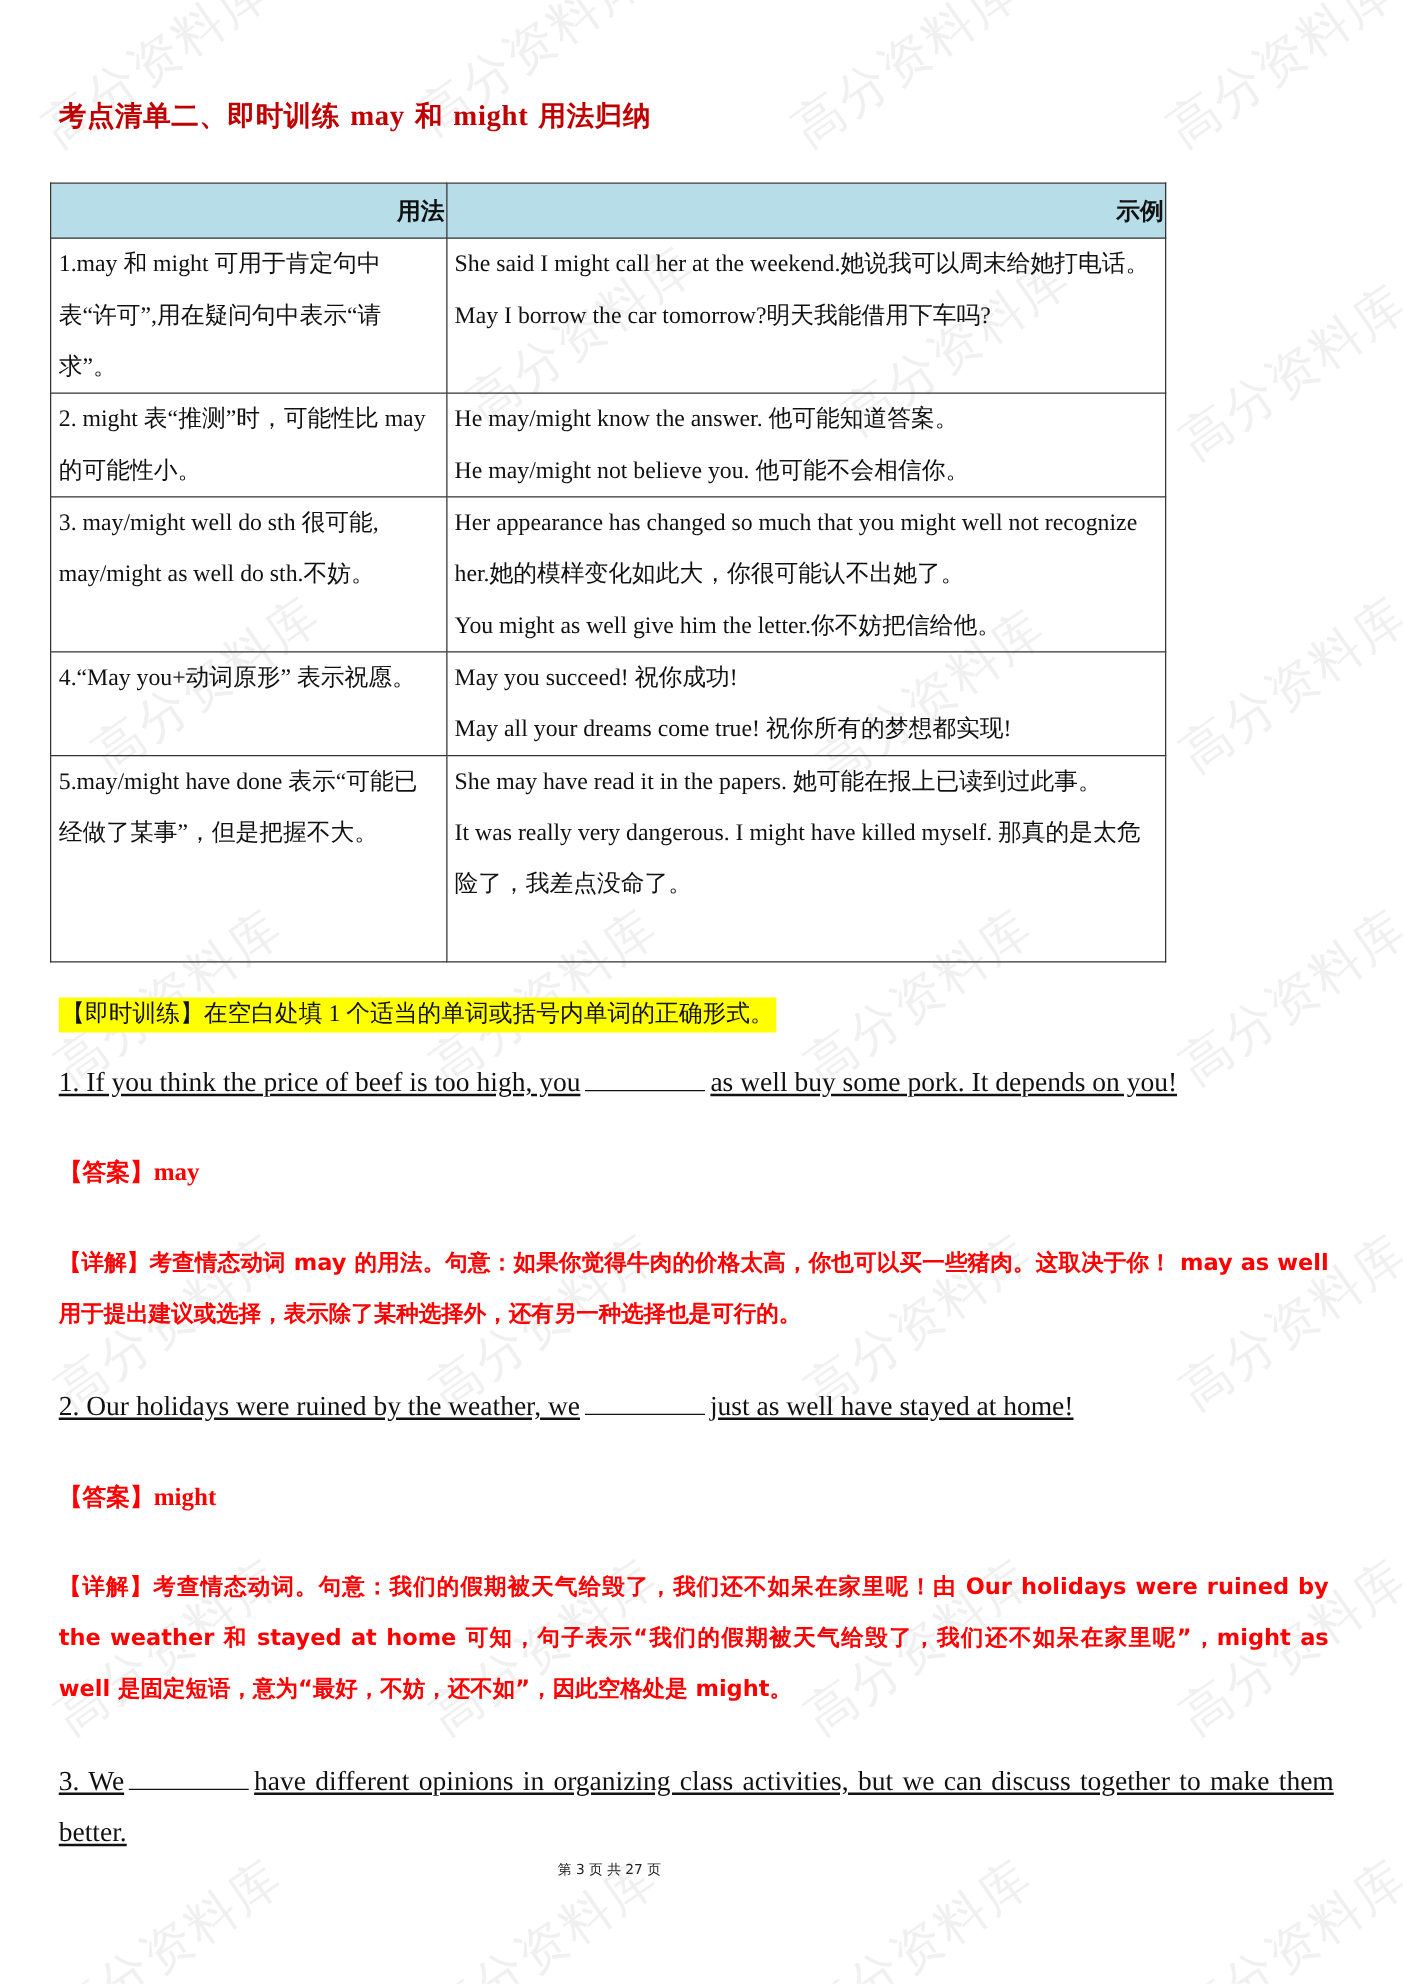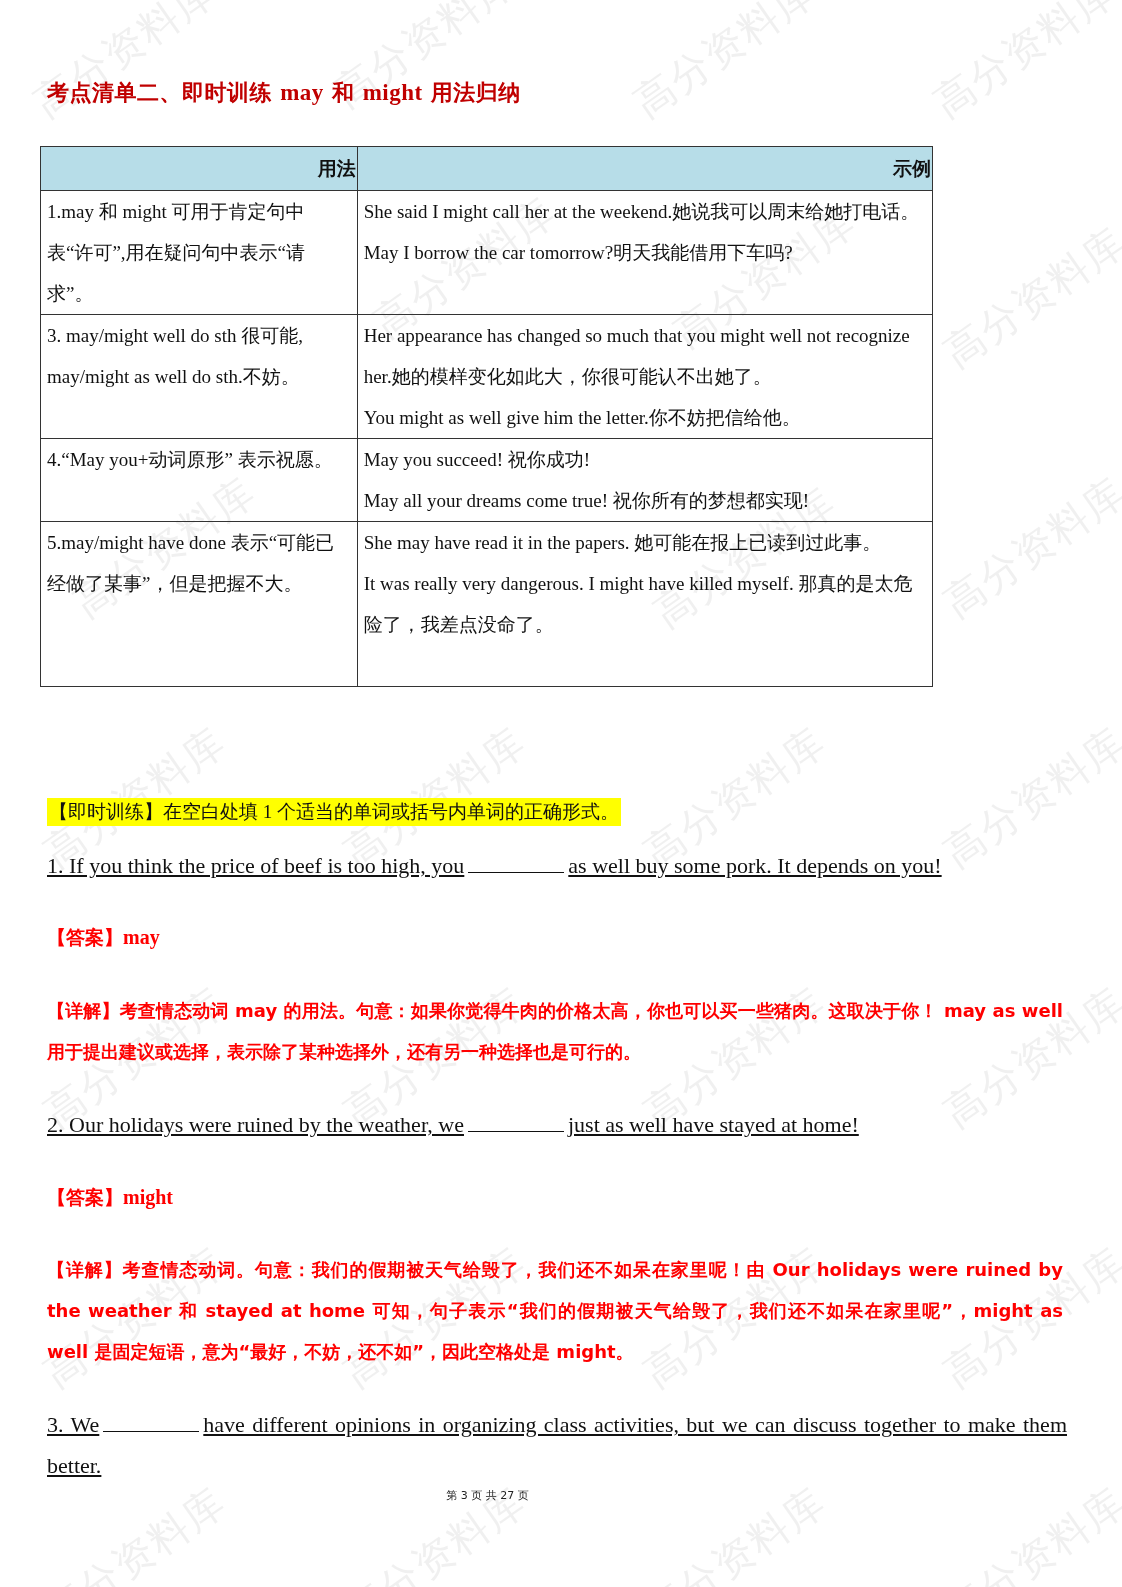--- a/index.html
+++ b/index.html
@@ -101,20 +101,27 @@
       </tr>
     </thead>
     <tbody>
       <tr style="height:124px">
         <td class="col1">1.may 和 might 可用于肯定句中表“许可”,用在疑问句中表示“请求”。</td>
         <td class="col2">
           <p>She said I might call her at the weekend.她说我可以周末给她打电话。</p>
           <p>May I borrow the car tomorrow?明天我能借用下车吗?</p>
         </td>
       </tr>
+      <tr style="height:83px">
+        <td class="col1">2. might 表“推测”时，可能性比 may 的可能性小。</td>
+        <td class="col2">
+          <p>He may/might know the answer. 他可能知道答案。</p>
+          <p>He may/might not believe you. 他可能不会相信你。</p>
+        </td>
+      </tr>
       <tr style="height:124px">
         <td class="col1">3. may/might well do sth 很可能, may/might as well do sth.不妨。</td>
         <td class="col2">
           <p>Her appearance has changed so much that you might well not recognize her.她的模样变化如此大，你很可能认不出她了。</p>
           <p>You might as well give him the letter.你不妨把信给他。</p>
         </td>
       </tr>
       <tr style="height:83px">
         <td class="col1">4.“May you+动词原形” 表示祝愿。</td>
         <td class="col2">

